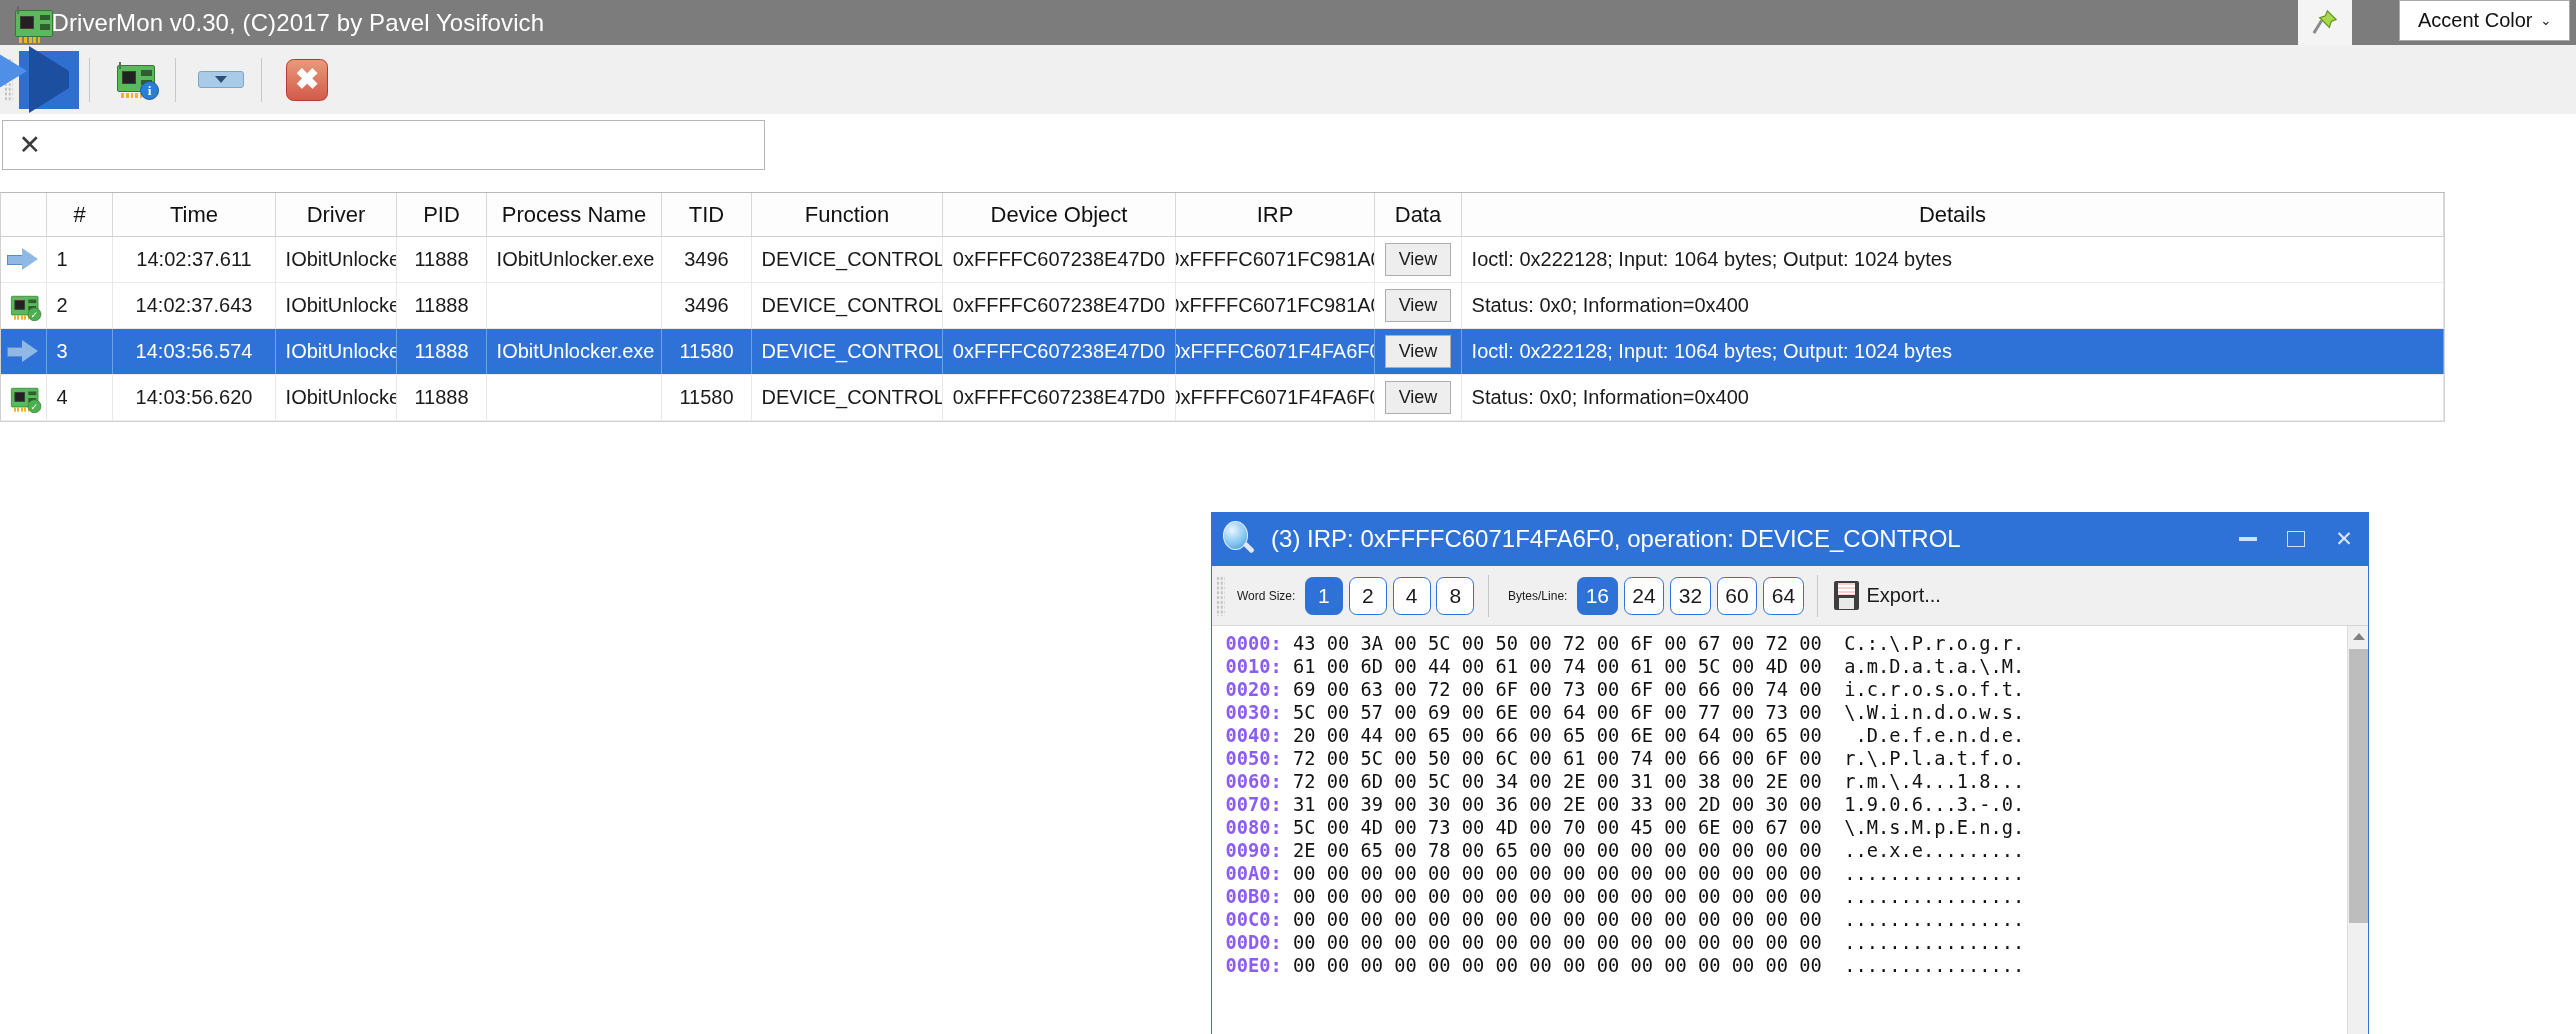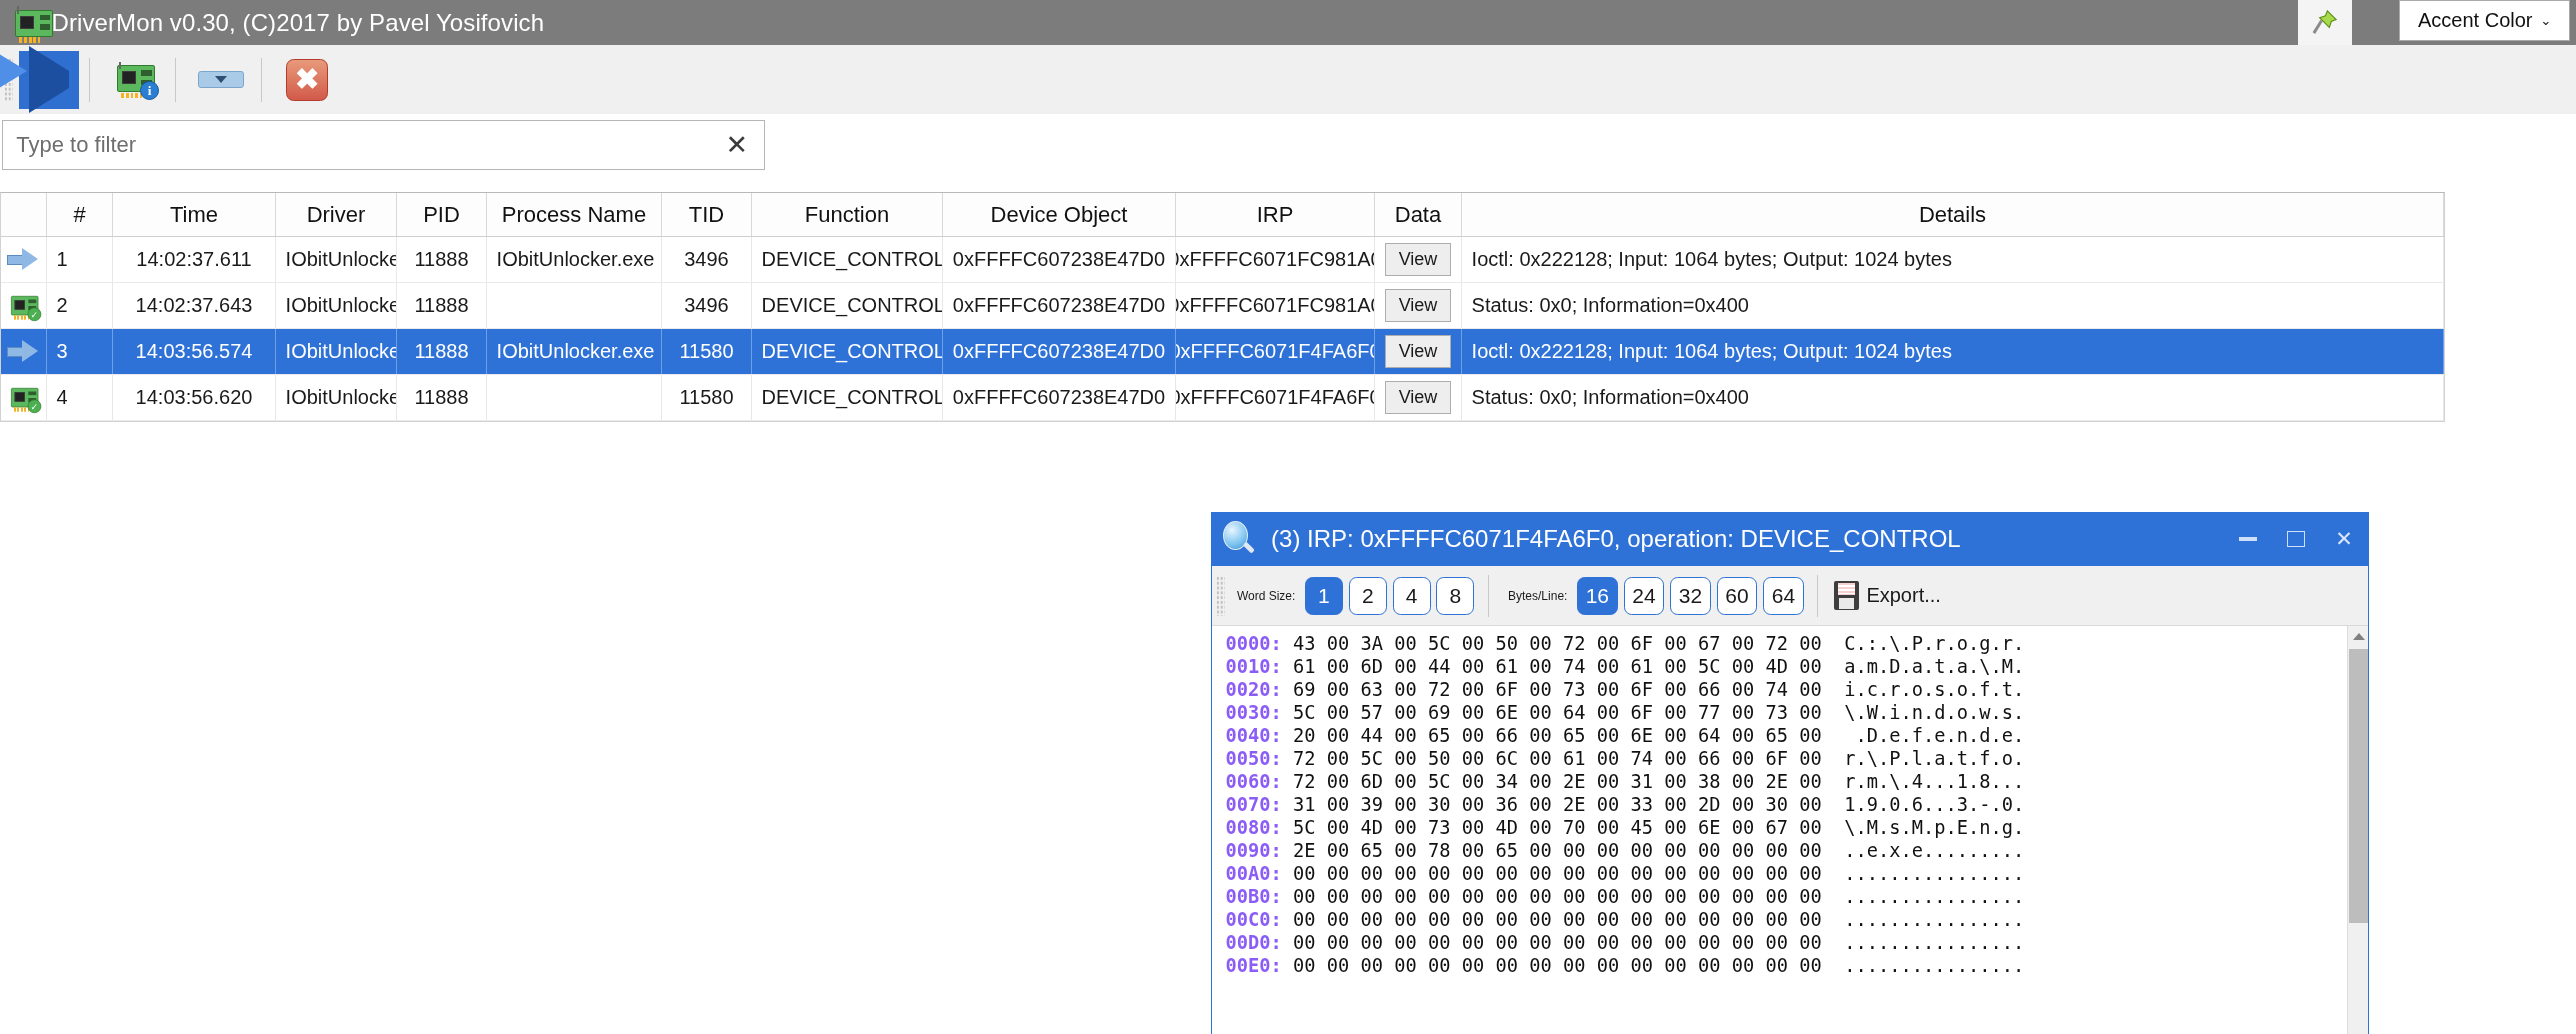--- a/index.html
+++ b/index.html
@@ -244,21 +244,20 @@
     </span>
     <span class="tb-sep"></span>
 
     <span class="tb-btn">
       <span class="redx">✖</span>
     </span>
   </div>
 
   <div class="filterbar">
     <div class="filter-box">
-      <input class="filter-input" type="text" placeholder="Type to filter" style="">
       <span class="filter-clear">✕</span>
     </div>
   </div>
 
   <div class="grid">
     <div class="row hdr">
       <div class="cell c-ico"></div>
       <div class="cell c-num">#</div>
       <div class="cell c-time">Time</div>
       <div class="cell c-driver">Driver</div>

